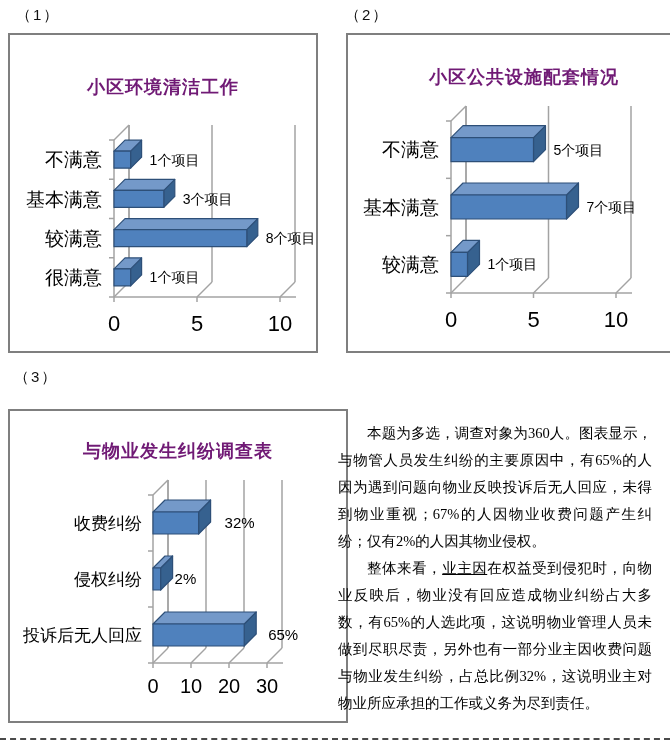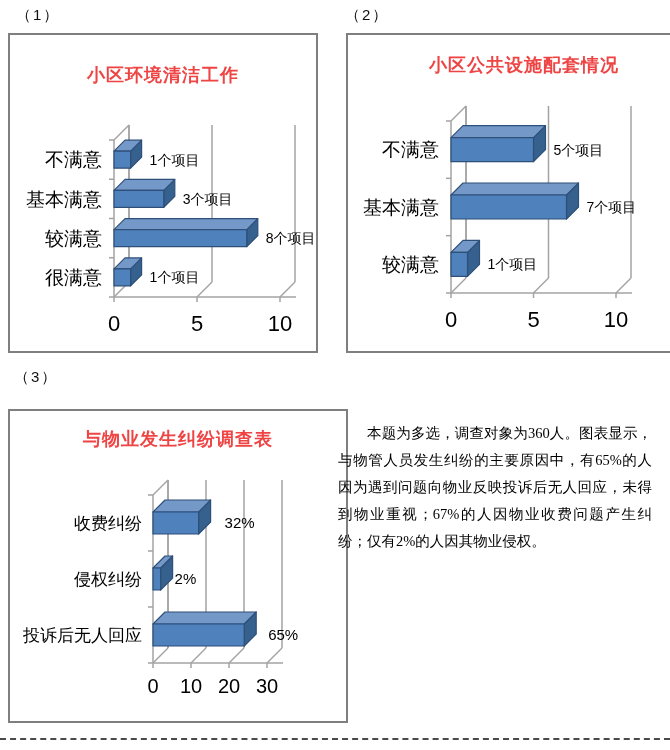--- a/index.html
+++ b/index.html
@@ -1,21 +1,21 @@
 <!DOCTYPE html>
 <html><head>
 <meta charset="utf-8">
 <style>
   html,body{margin:0;padding:0;background:#ffffff;}
   #page{position:relative;width:670px;height:750px;background:#ffffff;
         font-family:"Liberation Sans",sans-serif;color:#000;overflow:hidden;}
   .panel-label{position:absolute;font-size:15px;letter-spacing:2px;color:#111;}
   .chart-box{position:absolute;background:#ffffff;border:2px solid #7f7f7f;}
   .chart-title{position:absolute;left:0;right:0;text-align:center;
-               font-weight:bold;font-size:18px;letter-spacing:1px;color:#ef4444;}
+               font-weight:bold;font-size:18px;letter-spacing:1px;color:#701a75;margin-top:12px;}
   .plot{position:absolute;left:0;top:0;}
   svg text{font-family:"Liberation Sans",sans-serif;fill:#000;}
   #text-block{position:absolute;left:338px;top:420px;width:314px;
               font-family:"Liberation Serif",serif;font-size:14.5px;
               line-height:27px;text-align:justify;color:#000;}
   #text-block p{margin:0;text-indent:2em;}
   .u{text-decoration:underline;}
   #separator{position:absolute;left:0;right:0;top:738px;border-top:2px dashed #4a4a4a;}
 </style>
 </head>
@@ -151,16 +151,17 @@
         <text x="258.2" y="229.25" font-size="15">65%</text>
         <text x="143" y="282" text-anchor="middle" font-size="20">0</text>
         <text x="181" y="282" text-anchor="middle" font-size="20">10</text>
         <text x="219" y="282" text-anchor="middle" font-size="20">20</text>
         <text x="257" y="282" text-anchor="middle" font-size="20">30</text>
       </svg>
   </div>
 
   <div id="text-block">
     <p>本题为多选，调查对象为360人。图表显示，与物管人员发生纠纷的主要原因中，有65%的人因为遇到问题向物业反映投诉后无人回应，未得到物业重视；67%的人因物业收费问题产生纠纷；仅有2%的人因其物业侵权。</p>
+    <p><span>整体来看，</span><span class="u">业主因</span><span>在权益受到侵犯时，向物业反映后，物业没有回应造成物业纠纷占大多数，有65%的人选此项，这说明物业管理人员未做到尽职尽责，另外也有一部分业主因收费问题与物业发生纠纷，占总比例32%，这说明业主对物业所应承担的工作或义务为尽到责任。</span></p>
   </div>
 
   <div id="separator"></div>
 </div>
 
 </body></html>

